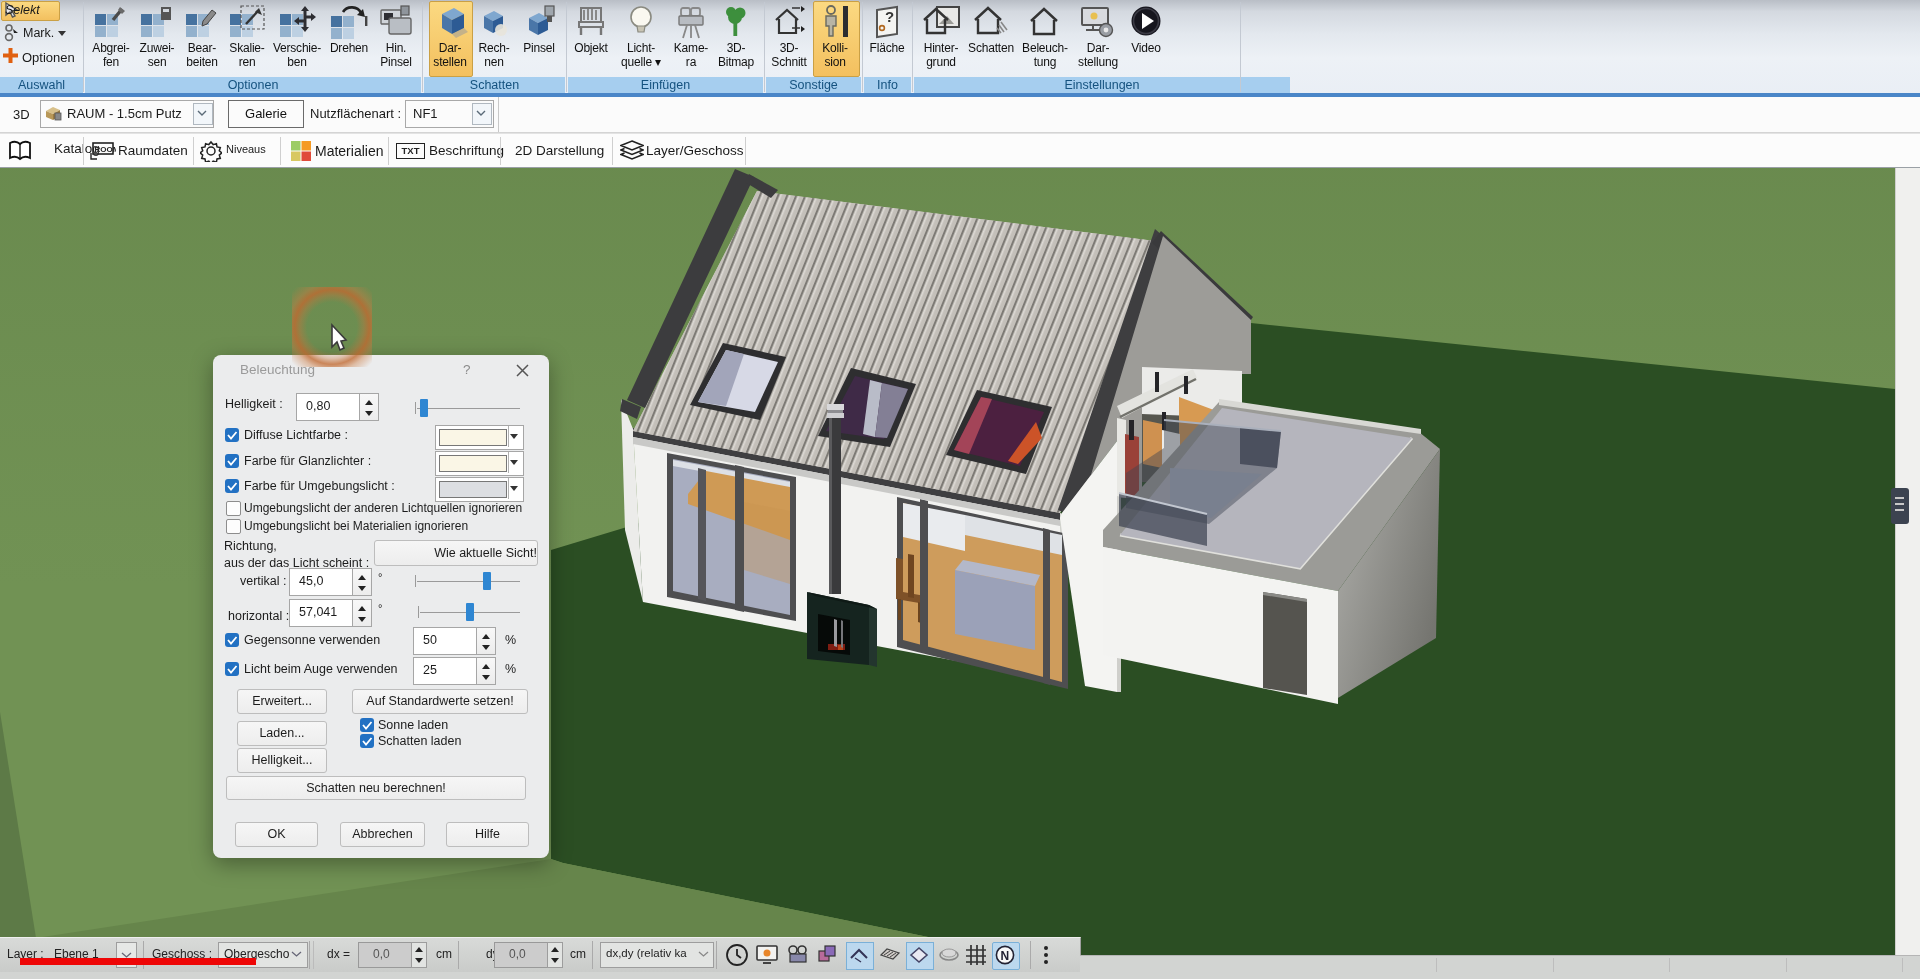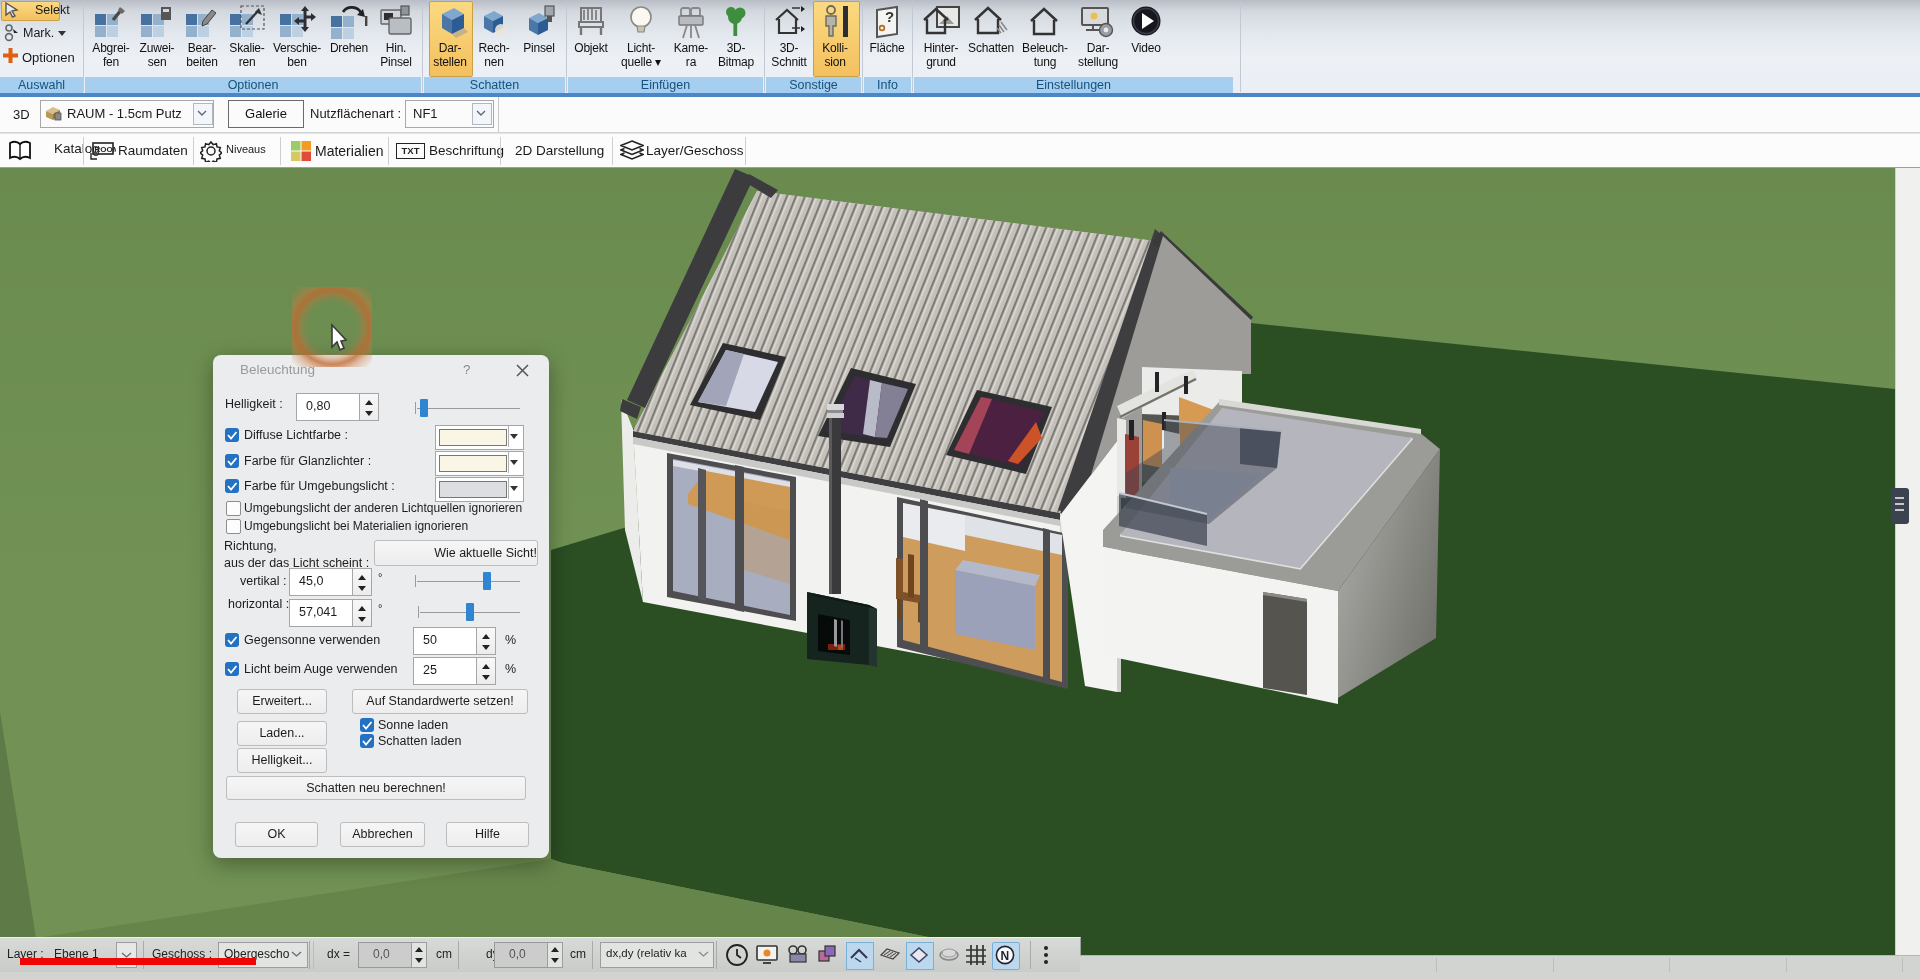--- a/index.html
+++ b/index.html
@@ -36,21 +36,21 @@
   .sbox{position:absolute;top:4px;height:24px;background:#d0d2d0;border:1px solid #9d9d9d;}
 </style>
 </head>
 <body>
 <div id="ribbon">
 
   <div class="abs orange" style="left:1px;top:1px;width:57px;height:18px;"></div>
   <svg class="abs" style="left:4px;top:2px" width="17" height="16" viewBox="0 0 17 16">
       <path d="M2,1 L13,8 L8,9 L11,14 L8.5,15 L6,10 L2,13 Z" fill="#e9e9ef" stroke="#555" stroke-width="1.4"></path>
     </svg>
-  <div class="abs" style="left:35px;top:3px;font-size:12.5px;color:#1a1a1a;">Selekt</div>
+  <div class="abs" style="left:5px;top:3px;font-size:12.5px;color:#1a1a1a;font-style:italic;">Selekt</div>
   <svg class="abs" style="left:4px;top:24px" width="17" height="18" viewBox="0 0 17 18">
       <circle cx="5" cy="4" r="3" fill="none" stroke="#666" stroke-width="1.6"></circle>
       <circle cx="5" cy="13" r="3.4" fill="none" stroke="#666" stroke-width="1.6"></circle>
       <path d="M9,5 L14,9 L10,9 Z" fill="#222"></path>
     </svg>
   <div class="abs" style="left:23px;top:26px;font-size:12.5px;color:#1a1a1a;">Mark.</div>
   <div class="abs" style="left:58px;top:31px;width:0;height:0;border-left:4px solid transparent;border-right:4px solid transparent;border-top:5px solid #333;"></div>
   <svg class="abs" style="left:2px;top:47px" width="17" height="18" viewBox="0 0 17 18">
       <path d="M6.5,1 h4 v5.5 H16 v4 H10.5 V16 h-4 V10.5 H1 v-4 h5.5 Z" fill="#e06010"></path>
     </svg>
@@ -263,21 +263,21 @@
       </svg>
       <div class="rlab">Video</div>
     </div>
 
   <div class="grpband" style="left:0px;width:83px;">Auswahl</div>
   <div class="grpband" style="left:85px;width:336px;">Optionen</div>
   <div class="grpband" style="left:424px;width:141px;">Schatten</div>
   <div class="grpband" style="left:568px;width:195px;">Einfügen</div>
   <div class="grpband" style="left:766px;width:95px;">Sonstige</div>
   <div class="grpband" style="left:864px;width:47px;">Info</div>
-  <div class="grpband" style="left:914px;width:319px;">Einstellungen</div>
+  <div class="grpband" style="left:914px;width:376px;">Einstellungen</div>
   <div class="abs" style="left:0;top:93px;width:1920px;height:4px;background:#4a86c8;"></div>
   <div class="vsep" style="left:83px;"></div>
   <div class="vsep" style="left:422px;"></div>
   <div class="vsep" style="left:566px;"></div>
   <div class="vsep" style="left:764px;"></div>
   <div class="vsep" style="left:862px;"></div>
   <div class="vsep" style="left:912px;"></div>
   <div class="vsep" style="left:1240px;"></div>
 </div>
 <div id="row2">
@@ -644,21 +644,21 @@
       <span style="position:absolute;left:9px;top:5px;">45,0</span>
     </div>
   <div class="spin" style="left:139px;top:213px;height:26px;"><svg width="18" height="28">
         <path d="M9,6 l4,5 h-8 Z" fill="#222"></path>
         <path d="M9,22 l-4,-5 h8 Z" fill="#222"></path>
       </svg></div>
   <div class="abs" style="left:165px;top:216px;font-size:11px;">°</div>
   <div class="sl" style="left:204px;top:226px;width:103px;"></div>
   <div class="abs" style="left:202px;top:220px;width:1px;height:12px;background:#9a9a9a;"></div>
   <div class="sh" style="left:270px;top:217px;"></div>
-  <div class="abs" style="left:15px;top:242px;">horizontal :</div>
+  <div class="abs" style="left:15px;top:254px;">horizontal :</div>
   <div class="inp" style="left:76px;top:244px;width:62px;height:26px;">
       <span style="position:absolute;left:9px;top:5px;">57,041</span>
     </div>
   <div class="spin" style="left:139px;top:244px;height:26px;"><svg width="18" height="28">
         <path d="M9,6 l4,5 h-8 Z" fill="#222"></path>
         <path d="M9,22 l-4,-5 h8 Z" fill="#222"></path>
       </svg></div>
   <div class="abs" style="left:165px;top:247px;font-size:11px;">°</div>
   <div class="sl" style="left:207px;top:257px;width:100px;"></div>
   <div class="abs" style="left:205px;top:251px;width:1px;height:12px;background:#9a9a9a;"></div>

